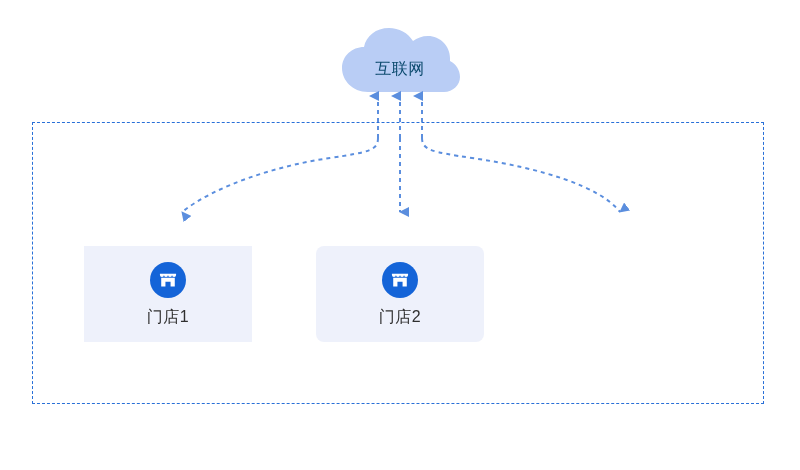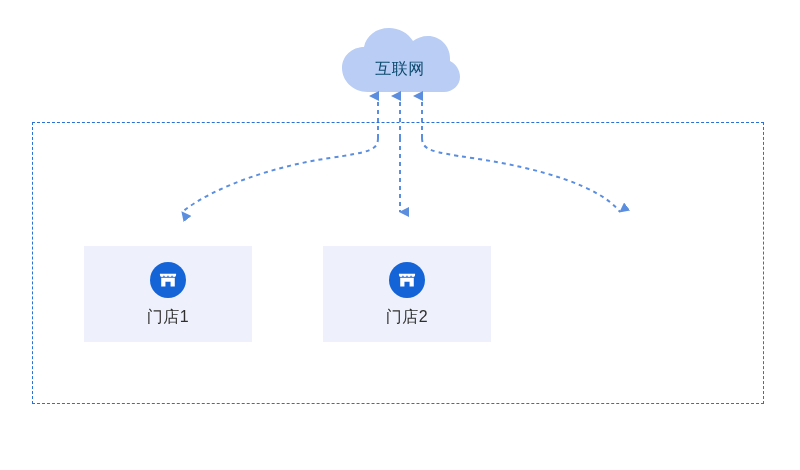--- a/index.html
+++ b/index.html
@@ -66,21 +66,21 @@
     height: 96px;
     background: #eef1fb;
     box-sizing: border-box;
     display: flex;
     flex-direction: column;
     align-items: center;
     justify-content: center;
     margin-top: 24px;
   }
   .node-card.card-1 { left: 84px; }
-  .node-card.card-2 { left: 323px; }
+  .node-card.card-2 { left: 316px; border-radius: 8px; }
   .node-card.card-3 { left: 533px; }
 
   .node-icon {
     width: 36px;
     height: 36px;
     border-radius: 50%;
     background: #1464d8;
     display: flex;
     align-items: center;
     justify-content: center;

